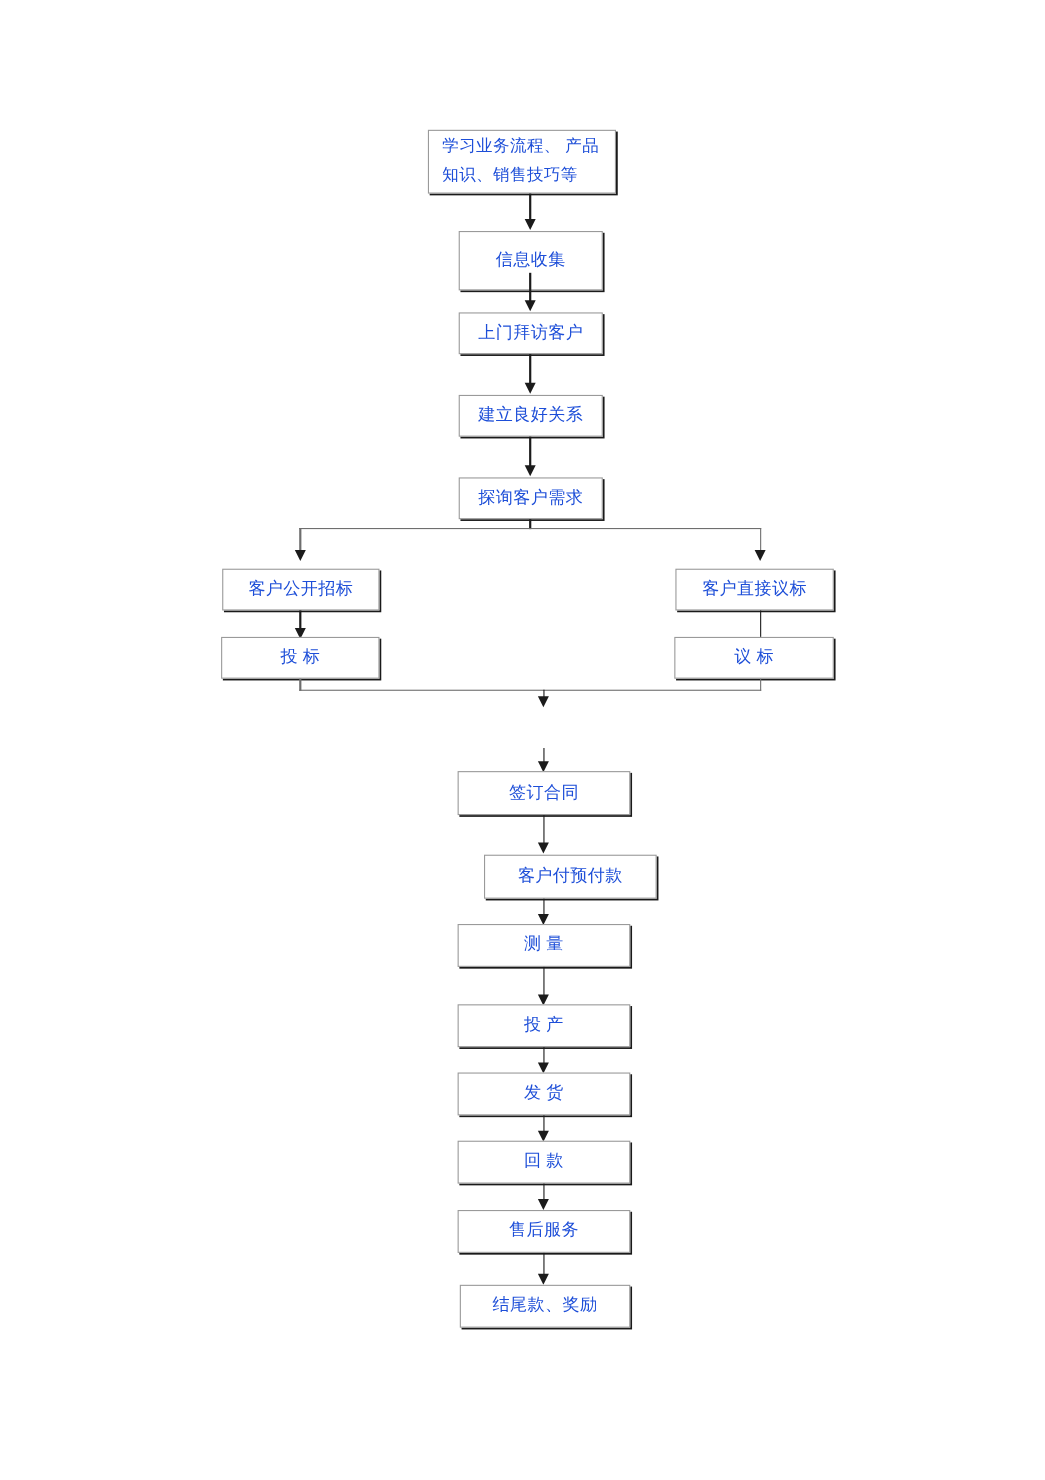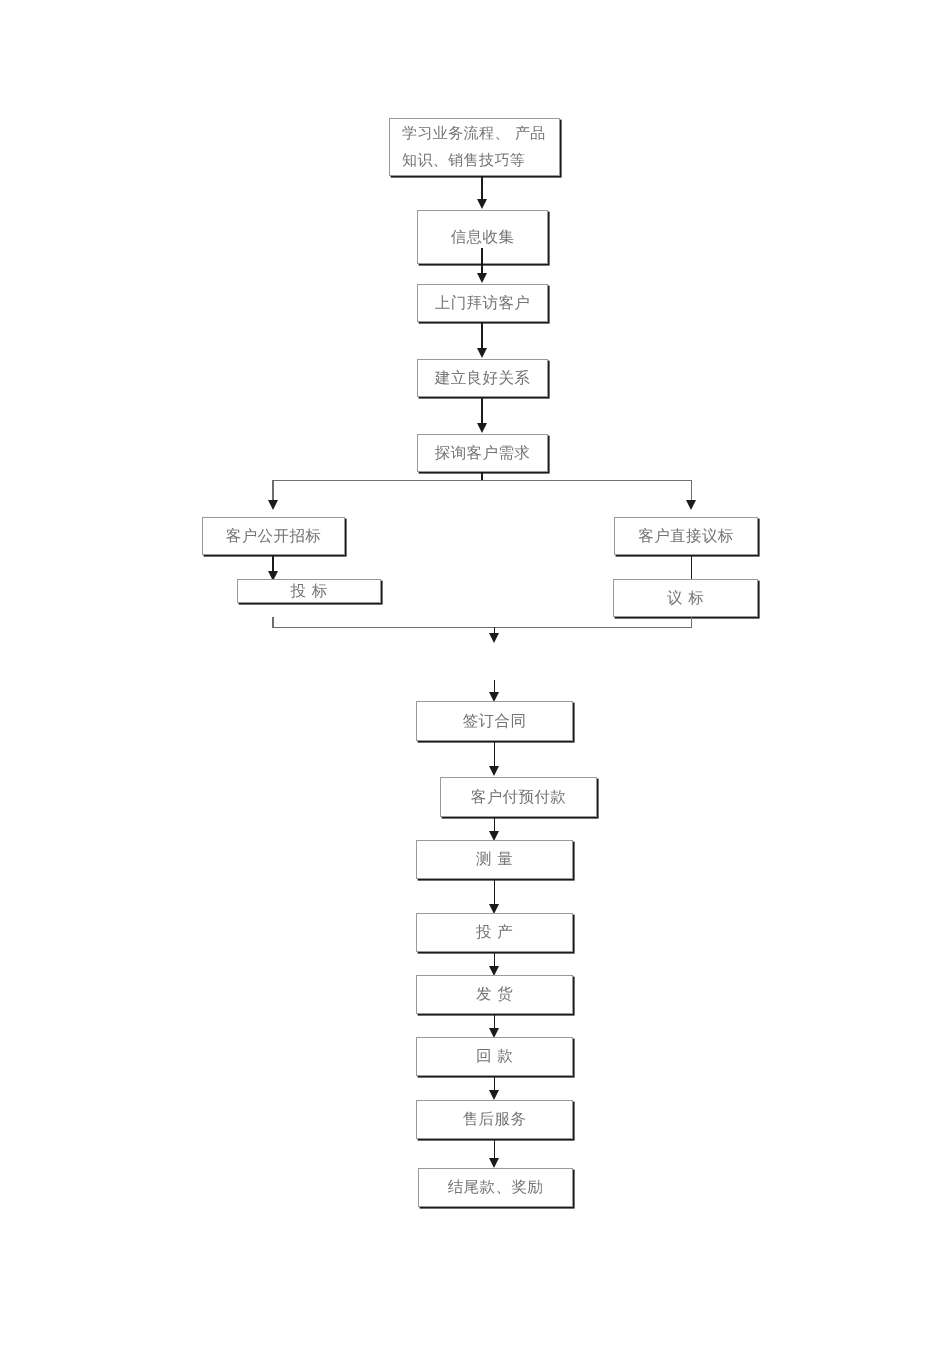--- a/index.html
+++ b/index.html
@@ -21,25 +21,26 @@
     position: absolute;
     box-sizing: border-box;
     background: #ffffff;
     border: 1px solid #9a9a9a;
     
     box-shadow: 1.6px 1.6px 0 0 #1a1a1a;
     display: flex;
     align-items: center;
     justify-content: center;
     text-align: center;
-    color: #737373;
+    color: #1d4ed8;
     font-size: 15.5px;
     line-height: 1.55;
     letter-spacing: 0.4px;
     white-space: pre-line;
+    font-family: Liberation Serif, serif;
   }
   .node.two-line {
     font-size: 15px;
     line-height: 1.75;
     padding: 2px 10px 3px 12px;
     justify-content: flex-start;
     text-align: left;
   }
   .node.spaced {
     letter-spacing: 0.4px;
@@ -95,21 +96,21 @@
   <div class="arrow" style="left:267.5px; top:500px;"></div>
 
   <div class="edge v thin" style="left:690.5px; top:480px; height:22px;"></div>
   <div class="arrow" style="left:686px; top:500px;"></div>
 
   <div class="node" style="left:202px; top:517px; width:143px; height:38px;">客户公开招标</div>
 
   <div class="edge v" style="left:272px; top:555px; height:21px;"></div>
   <div class="arrow" style="left:267.5px; top:571px;"></div>
 
-  <div class="node spaced" style="left:201px; top:579px; width:144px; height:24px;margin-left:36px;">投    标</div>
+  <div class="node spaced" style="left:201px; top:579px; width:144px; height:38px;">投    标</div>
 
   <div class="node" style="left:614px; top:517px; width:144px; height:38px;">客户直接议标</div>
 
   <div class="edge v" style="left:690.5px; top:555px; height:30px;"></div>
   <div class="arrow" style="left:686px; top:581px;"></div>
 
   <div class="node spaced" style="left:613px; top:579px; width:145px; height:38px;">议    标</div>
 
   <div class="edge v thin" style="left:272px; top:617px; height:11px;"></div>
   <div class="edge v thin" style="left:690.5px; top:617px; height:11px;"></div>

